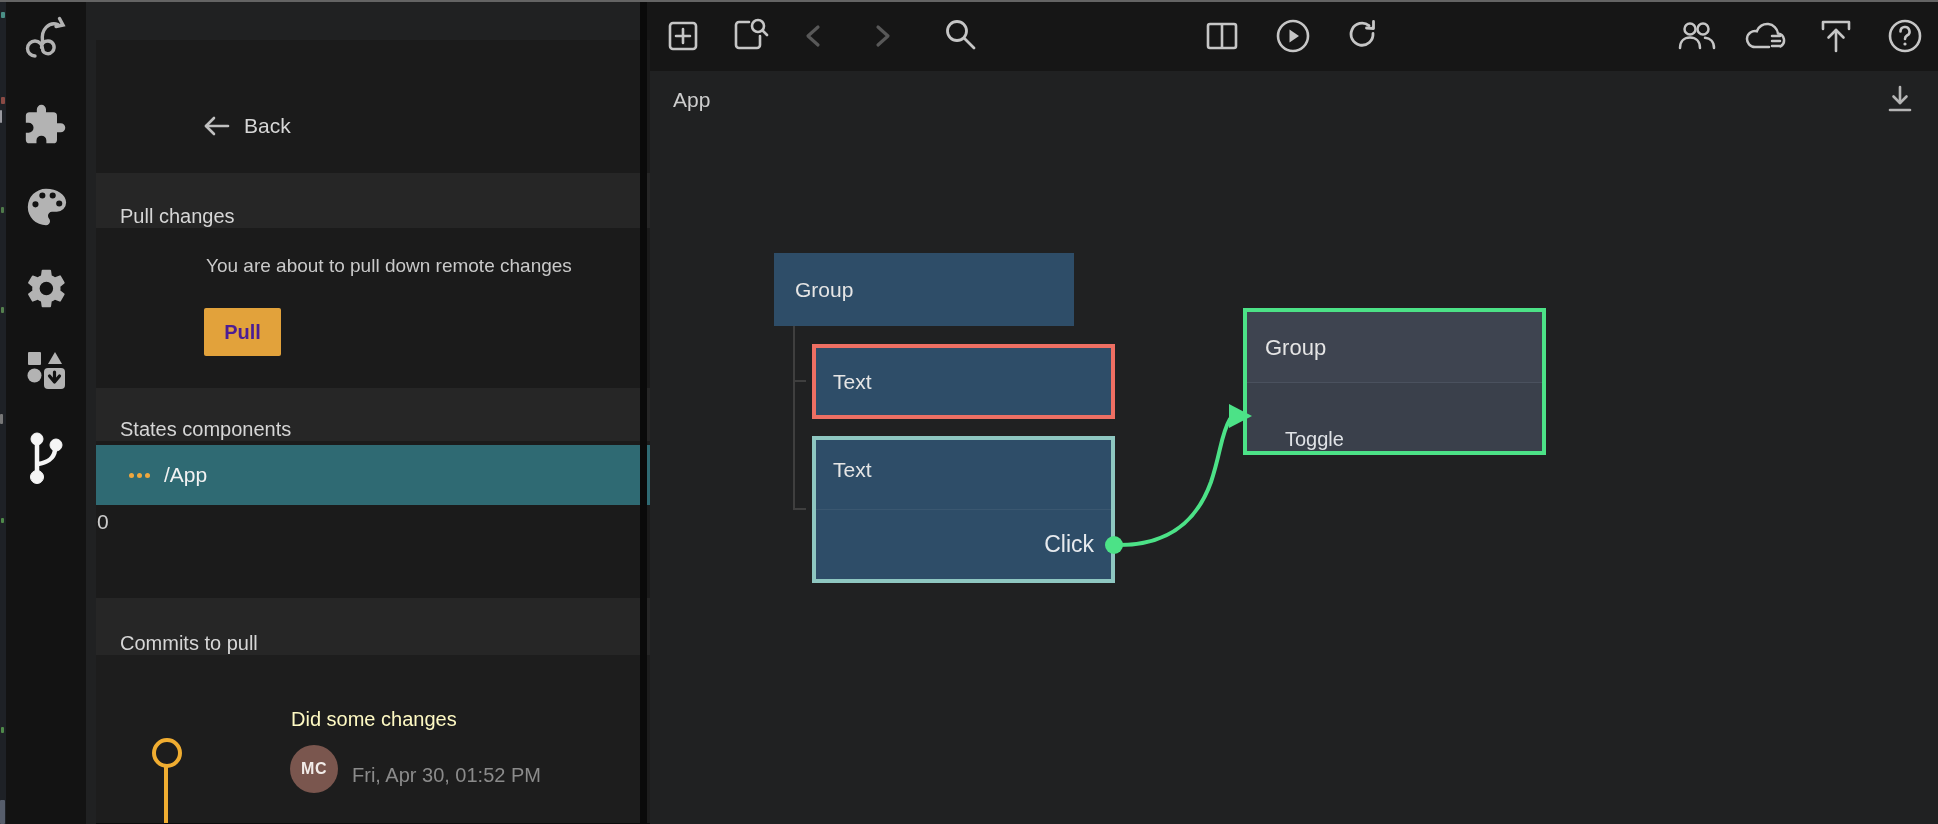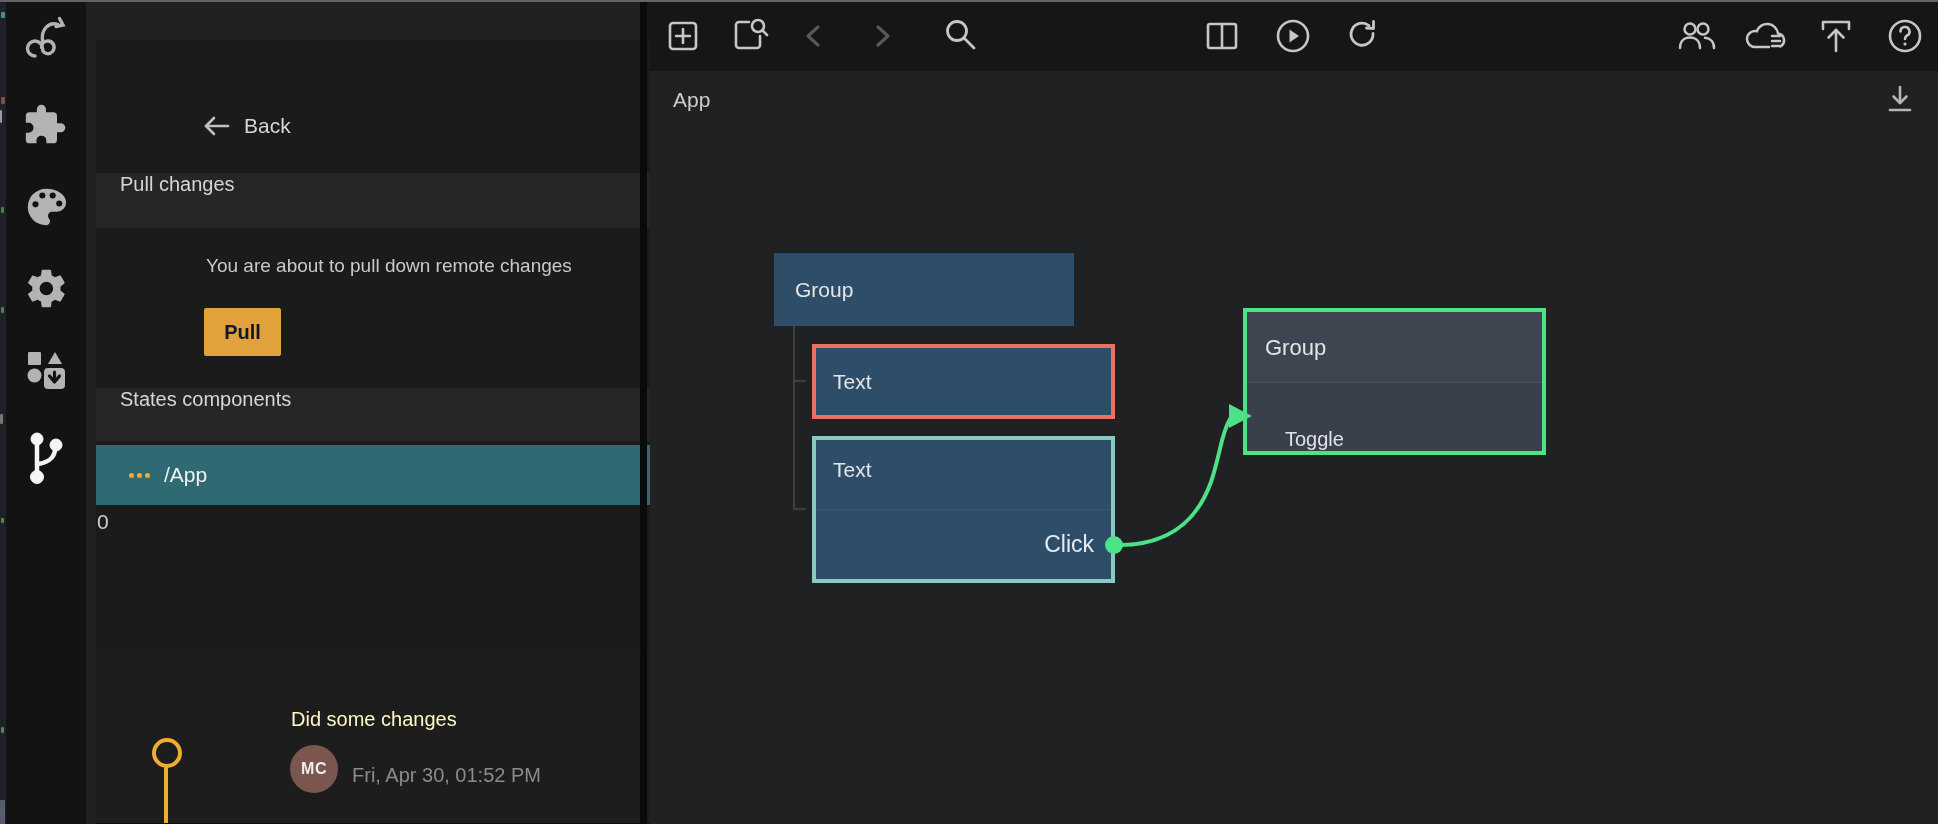--- a/index.html
+++ b/index.html
@@ -12,24 +12,24 @@
   #left-strip{left:0;top:0;width:6px;height:824px;background:#1e2126;z-index:30;}
   .speck{position:absolute;border-radius:1px;}
 
   
   #activity-bar{left:6px;top:0;width:80px;height:824px;background:#131313;z-index:20;}
   .act-icon{position:absolute;left:0;width:80px;display:flex;justify-content:center;color:#b3b3b3;cursor:pointer;}
   .act-icon.active{color:#f5f5f5;}
 
   
   #sidebar{left:96px;top:0;width:554px;height:824px;background:#1b1b1b;z-index:10;margin-top:40px;}
-  .side-header{position:absolute;left:0;width:554px;background:#262626;color:#d6d6d6;font-size:20px;display:flex;align-items:flex-start;padding-left:24px;box-sizing:border-box;}
+  .side-header{position:absolute;left:0;width:554px;background:#262626;color:#d6d6d6;font-size:20px;display:flex;align-items:flex-end;padding-left:24px;box-sizing:border-box;}
   #back-row{left:107px;top:74px;display:flex;align-items:center;gap:14px;color:#d6d6d6;font-size:21px;cursor:pointer;}
   #pull-desc{left:110px;top:215px;font-size:19px;color:#c9c9c9;}
-  #pull-button{left:108px;top:268px;width:77px;height:48px;background:#e2a23b;border-radius:2px;display:flex;align-items:center;justify-content:center;font-size:20px;font-weight:bold;color:#0f172a;cursor:pointer;}
+  #pull-button{left:108px;top:268px;width:77px;height:48px;background:#e2a23b;border-radius:2px;display:flex;align-items:center;justify-content:center;font-size:20px;font-weight:bold;color:#4c1d95;cursor:pointer;}
   #app-row{left:0px;top:405px;width:554px;height:60px;background:#2f6a73;display:flex;align-items:center;cursor:pointer;}
   .dots{display:flex;gap:3px;margin-left:33px;}
   .dots i{width:5px;height:5px;border-radius:50%;background:#efa73e;}
   #app-row .row-label{margin-left:14px;color:#f2f2f2;font-size:21px;}
   #stray-zero{left:1px;top:470px;font-size:21px;color:#cccccc;}
   #commit-section{left:0;top:615px;width:554px;height:168px;background:#1d1d1d;cursor:pointer;}
   #commit-circle{left:56px;top:83px;width:22px;height:22px;border:4px solid #f0ad31;border-radius:50%;background:transparent;}
   #commit-line{left:68px;top:110px;width:4px;height:58px;background:#f0ad31;}
   #commit-msg{left:195px;top:53px;font-size:20px;color:#fef9c3;}
   #commit-avatar{left:194px;top:90px;width:48px;height:48px;border-radius:50%;background:#7a564e;display:flex;align-items:center;justify-content:center;color:#f2ece9;font-size:16px;font-weight:bold;letter-spacing:.5px;}
@@ -159,20 +159,23 @@
       <span class="dots">
           <i></i>
           <i></i>
           <i></i>
         </span>
       <span class="row-label">/App</span>
     </div>
 
     <div class="abs" id="stray-zero">0</div>
 
+    <div class="side-header" style="top:558px;height:57px;">
+      <span>Commits to pull</span>
+    </div>
 
     <div class="abs" id="commit-section">
       <div class="abs" id="commit-circle"></div>
       <div class="abs" id="commit-line"></div>
       <div class="abs" id="commit-msg">Did some changes</div>
       <div class="abs" id="commit-avatar">
         <span>MC</span>
       </div>
       <div class="abs" id="commit-time">Fri, Apr 30, 01:52 PM</div>
     </div>

